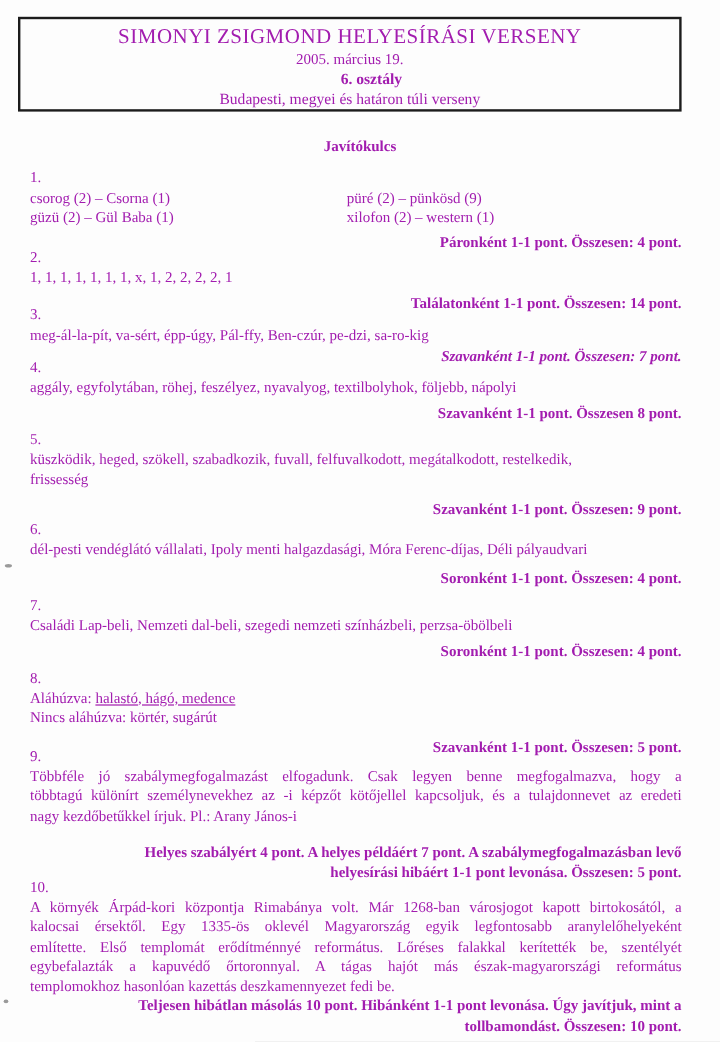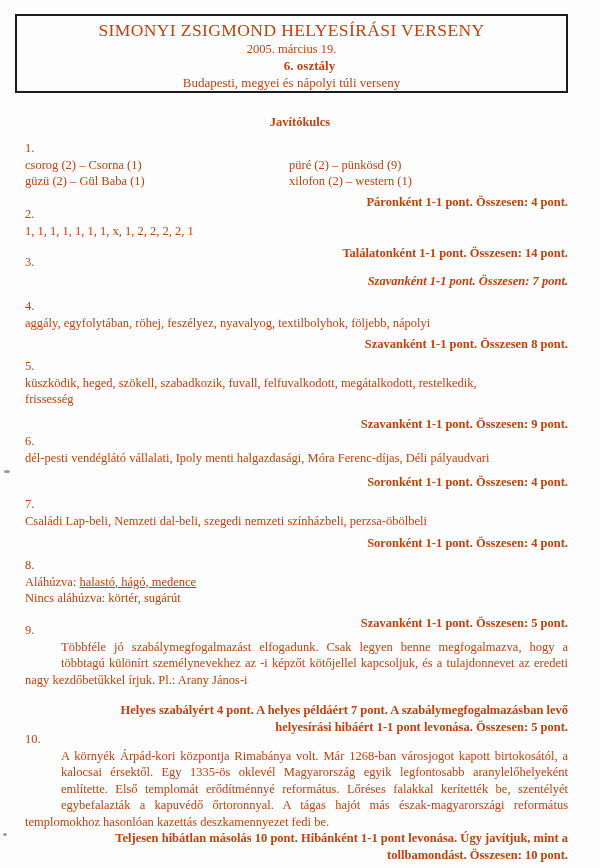--- a/index.html
+++ b/index.html
@@ -1,19 +1,19 @@
 <!DOCTYPE html>
 <html><head>
 <meta charset="utf-8">
 <style>
   html,body{margin:0;padding:0;background:#e8e8e8;}
   .page{
     position:relative;width:600px;height:868px;background:#fdfdfd;
     font-family:"Liberation Serif","DejaVu Serif",serif;
-    color:#c2410c;overflow:hidden;margin:0 auto;
+    color:#a21caf;overflow:hidden;margin:0 auto;
   }
   .header-box{
     position:absolute;left:15px;top:14px;width:553px;height:79px;
     border:2px solid #1c1c1c;text-align:center;box-sizing:border-box;
     padding-top:4px;
   }
   .hb-title{font-size:17.5px;line-height:21px;letter-spacing:.4px;}
   .hb-date{font-size:12.5px;line-height:16px;}
   .hb-grade{font-size:13px;line-height:17px;font-weight:bold;margin-left:36px;}
   .hb-sub{font-size:13px;line-height:17px;}
@@ -22,39 +22,39 @@
     font-weight:bold;font-size:12.5px;
   }
   .content{position:absolute;left:25px;top:0;width:543px;font-size:12.5px;line-height:16.5px;}
   .section{position:absolute;left:0;width:543px;}
   .sec-num{line-height:16.5px;}
   .pair-row{display:flex;gap:24px;}
   .pair-left{width:240px;}
   .pair-right{flex:1;}
   .score{font-weight:bold;text-align:right;}
   .score-block{font-weight:bold;text-align:right;}
-  .just{text-align:justify;text-align-last:justify;margin-left:36px;}
+  .just{text-align:justify;text-align-last:justify;}
   .ul{text-decoration:underline;text-align:center;}
   .artifact{position:absolute;background:#9a9a9a;border-radius:50%;}
   .s1{top:140px;} .s2{top:206px;} .s3{top:254px;} .s4{top:298px;}
   .s5{top:358px;} .s6{top:433px;} .s7{top:496px;} .s8{top:557px;}
   .s9{top:622px;} .s10{top:731px;}
   .mt2{margin-top:2px;font-style:italic;} .mt4{margin-top:4px;} .mt5{margin-top:5px;}
   .mt6{margin-top:6px;} .mt8{margin-top:8px;} .mt14{margin-top:14px;}
 </style>
 </head>
 <body>
 
 <div class="page">
 
   <div class="header-box">
     <div class="hb-title">SIMONYI ZSIGMOND HELYESÍRÁSI VERSENY</div>
     <div class="hb-date">2005. március 19.</div>
     <div class="hb-grade">6. osztály</div>
-    <div class="hb-sub">Budapesti, megyei és nápolyi túli verseny</div>
+    <div class="hb-sub">Budapesti, megyei és határon túli verseny</div>
   </div>
 
   <div class="doc-title">Javítókulcs</div>
 
   <div class="content">
 
     <div class="section s1">
       <div class="sec-num">1.</div>
       <div class="pair-row">
         <div class="pair-left">csorog (2) – Csorna (1)</div>
@@ -68,20 +68,21 @@
     </div>
 
     <div class="section s2">
       <div class="sec-num">2.</div>
       <div>1, 1, 1, 1, 1, 1, 1, x, 1, 2, 2, 2, 2, 1</div>
       <div class="score mt6">Találatonként 1-1 pont. Összesen: 14 pont.</div>
     </div>
 
     <div class="section s3">
       <div class="sec-num">3.</div>
+      <div>meg-ál-la-pít, va-sért, épp-úgy, Pál-ffy, Ben-czúr, pe-dzi, sa-ro-kig</div>
       <div class="score mt2">Szavanként 1-1 pont. Összesen: 7 pont.</div>
     </div>
 
     <div class="section s4">
       <div class="sec-num">4.</div>
       <div>aggály, egyfolytában, röhej, feszélyez, nyavalyog, textilbolyhok, följebb, nápolyi</div>
       <div class="score mt5">Szavanként 1-1 pont. Összesen 8 pont.</div>
     </div>
 
     <div class="section s5">

